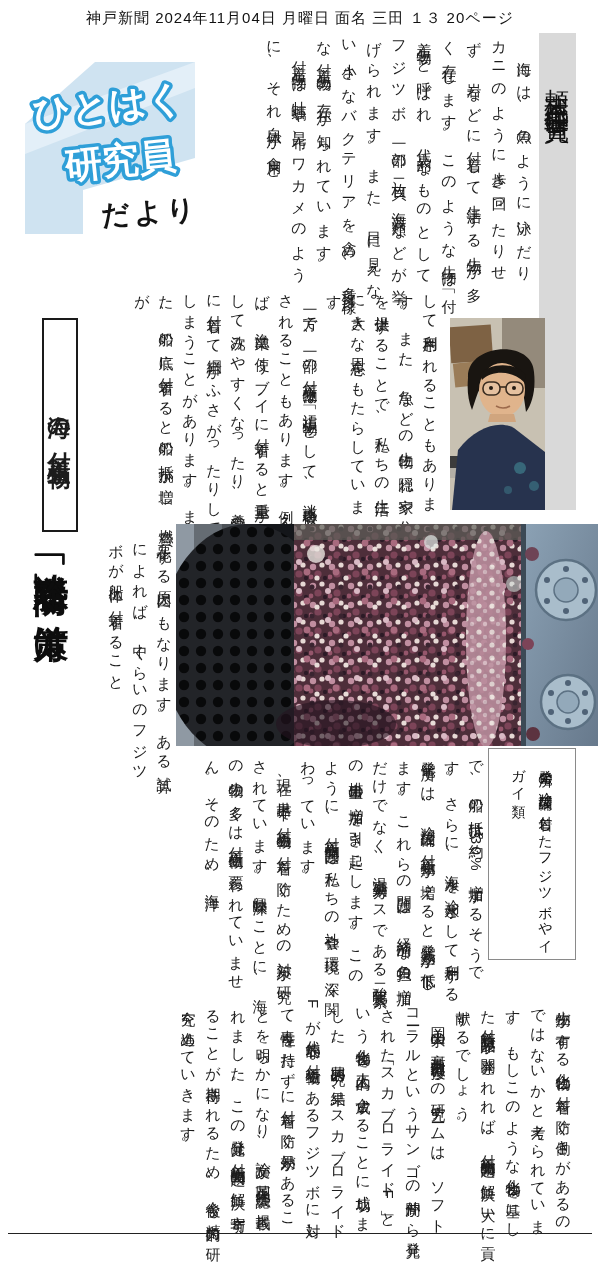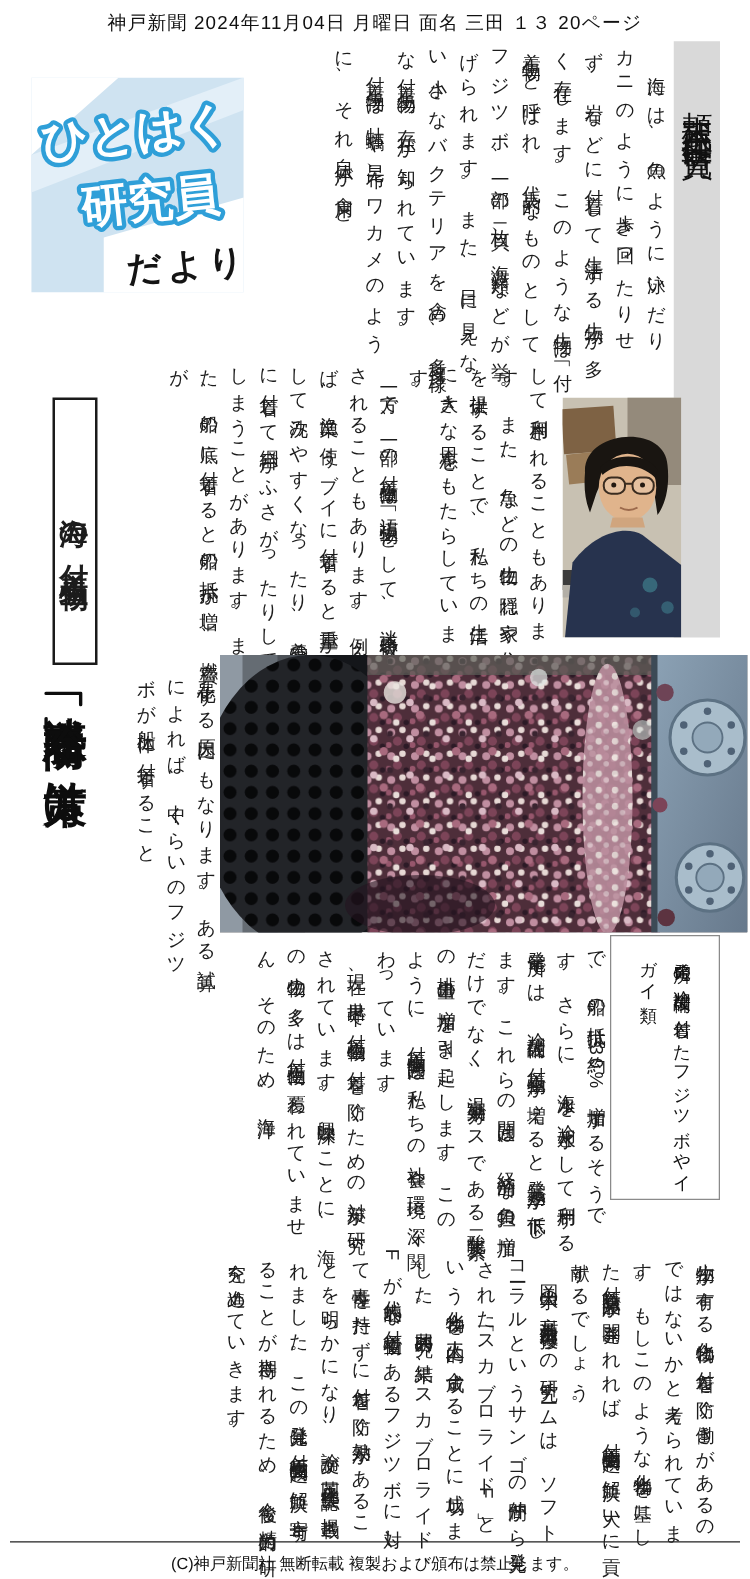--- a/index.html
+++ b/index.html
@@ -216,15 +216,14 @@
     <span class="vtext">発電所の冷却設備に付着したフジツボやイガイ類</span>
   </div>
 
   <div id="block4" class="vtext article">で、船の抵抗は約30%増加するそうです。さらに、海水を冷却水として利用する発電所では、冷却設備に付着生物が増えると発電効率が低下します。これらの問題は、経済的な負担の増加だけでなく、温室効果ガスである二酸化炭素の排出量の増加を引き起こします。このように、付着生物問題は私たちの社会や環境に深く関わっています。
 　現在、世界中で付着生物の付着を防ぐための対策が研究されています。興味深いことに、海の生物の多くは付着生物に覆われていません。そのため、海洋</div>
 
   <div id="block5" class="vtext article">生物が有する化合物に付着を防ぐ働きがあるのではないかと考えられています。もしこのような化合物を基にした付着防除製品が開発されれば、付着生物問題の解決に大いに貢献するでしょう。
 　岡山大学の高村浩由准教授らの研究チームは、ソフトコーラルというサンゴの仲間から発見された「スカブロライドF」という化合物を人工的に合成することに成功しました。共同研究の結果、スカブロライドFが代表的な付着生物であるフジツボに対して毒性を持たずに付着を防ぐ効果があることを明らかになり、論文が英国化学会誌に掲載されました。この発見は付着生物問題の解決に寄与することが期待されるため、今後も精力的に研究を進めていきます。</div>
 
   <div id="footer-rule"></div>
-  <div id="footer-text">(C)神戸新聞社 無断転載 複製および頒布は禁止します。</div>
 
 </div>
 
 </body></html>

